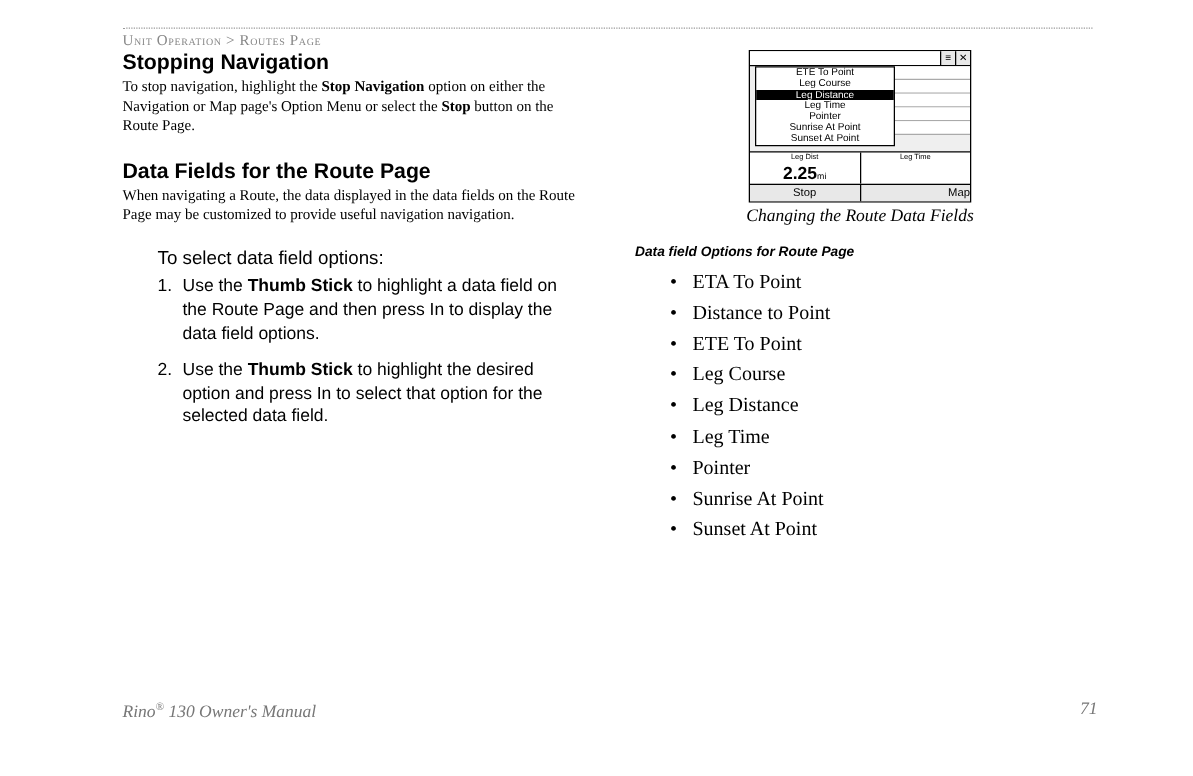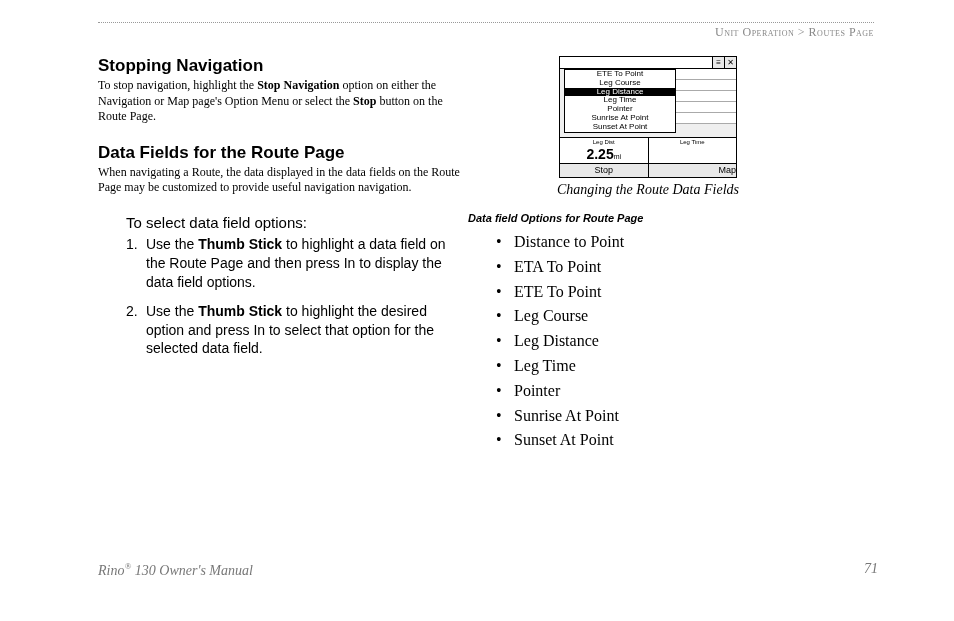--- a/index.html
+++ b/index.html
@@ -10,29 +10,28 @@
       font-family: "Times New Roman", Times, serif;
       position: relative;
       padding: 22px 80px 0 98px;
       color: #000;
     }
     .header-line {
       border-top: 1px dotted #999;
       margin-bottom: 2px;
     }
     .header-text {
-      text-align: right;
       font-size: 12px;
       color: #888;
       font-variant: small-caps;
       letter-spacing: 0.5px;
-      margin-bottom: 16px;
     }
     .columns {
       display: flex;
+      gap: 40px;
     }
     .col-left {
       flex: 1;
       max-width: 370px;
     }
     .col-right {
       flex: 1;
       max-width: 360px;
     }
     h2.section-heading {
@@ -278,22 +277,22 @@
         <div class="btnbar">
           <div class="btn">Stop</div>
           <div class="btn">Map</div>
         </div>
       </div>
       <div class="caption">Changing the Route Data Fields</div>
     </div>
 
     <h3 class="sub-heading-right">Data field Options for Route Page</h3>
     <ul class="bullets">
+      <li>ETA To Point</li>
       <li>Distance to Point</li>
-      <li>ETA To Point</li>
       <li>ETE To Point</li>
       <li>Leg Course</li>
       <li>Leg Distance</li>
       <li>Leg Time</li>
       <li>Pointer</li>
       <li>Sunrise At Point</li>
       <li>Sunset At Point</li>
     </ul>
   </div>
 </div>

